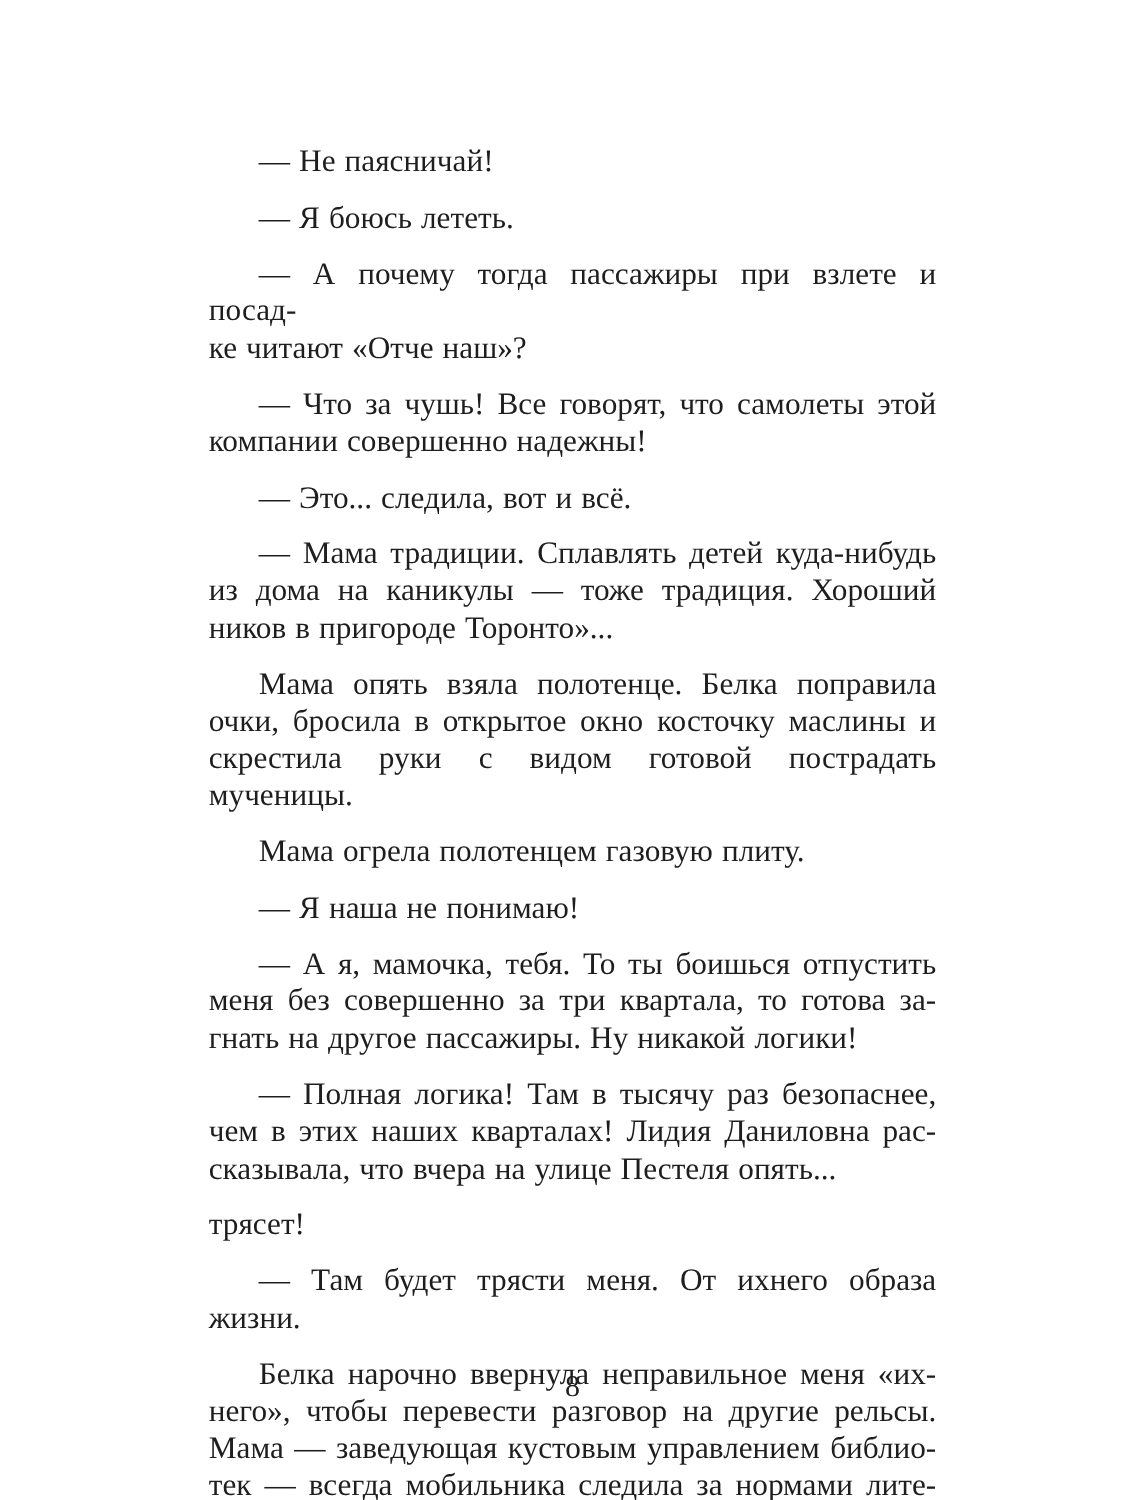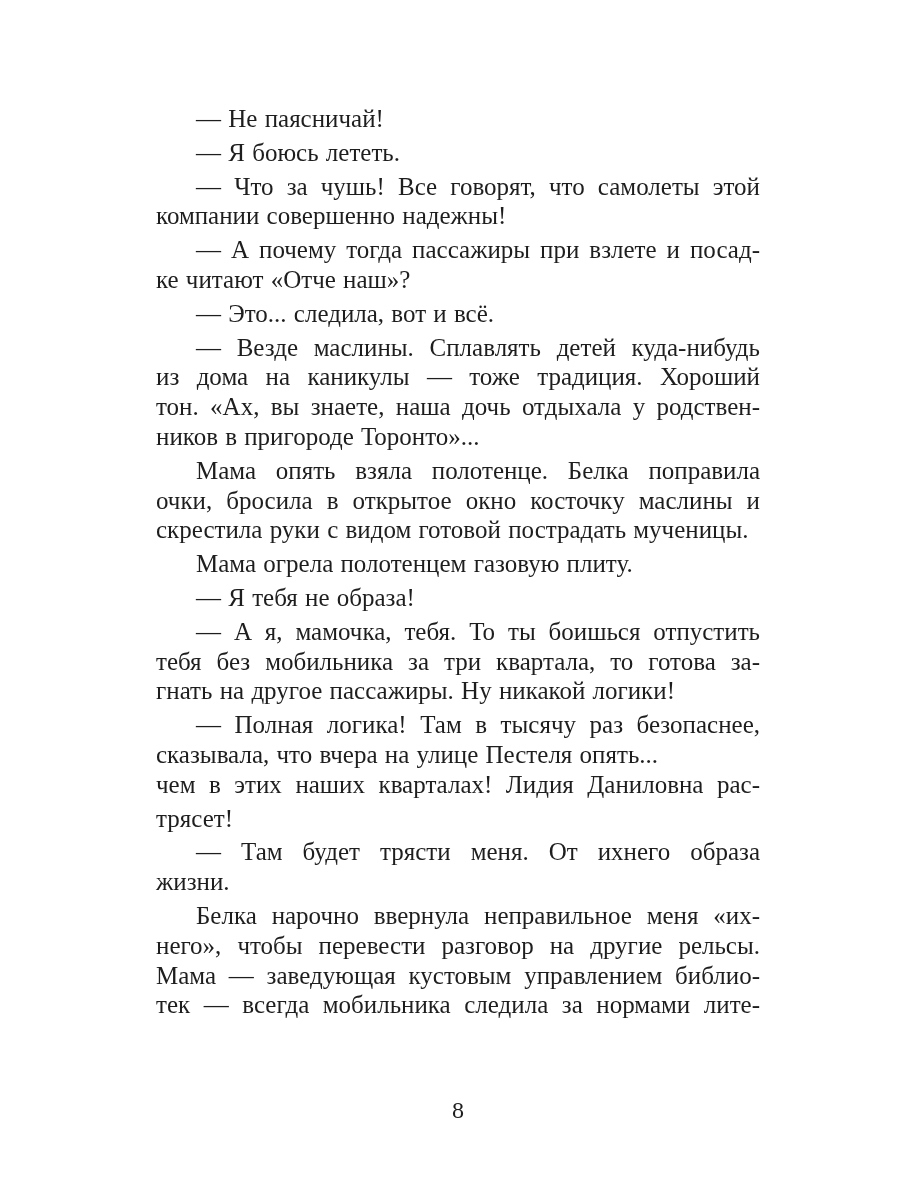--- a/index.html
+++ b/index.html
@@ -18,21 +18,21 @@
   }
   .text-block {
     position: absolute;
     left: 152px;
     top: 100px;
     width: 612px;
     font-size: 25px;
     line-height: 29.8px;
   }
   .para {
-    margin: 4px;
+    margin: 15px;
     padding: 0;
   }
   .line {
     display: block;
     text-align: justify;
     text-align-last: justify;
     word-spacing: 1px;
   }
   .line.first {
     text-indent: 40px;
@@ -58,64 +58,63 @@
 
     <p class="para">
       <span class="line first last">— Не паясничай!</span>
     </p>
 
     <p class="para">
       <span class="line first last">— Я боюсь лететь.</span>
     </p>
 
     <p class="para">
-      <span class="line first">— Что за чушь! Все говорят, что самолеты этой</span>
-      <span class="line last">компании совершенно надежны!</span>
+      <span class="line first">— А почему тогда пассажиры при взлете и посад-</span>
+      <span class="line last">ке читают «Отче наш»?</span>
     </p>
 
     <p class="para">
-      <span class="line first">— А почему тогда пассажиры при взлете и посад-</span>
-      <span class="line last">ке читают «Отче наш»?</span>
+      <span class="line first">— Что за чушь! Все говорят, что самолеты этой</span>
+      <span class="line last">компании совершенно надежны!</span>
     </p>
 
     <p class="para">
       <span class="line first last">— Это... следила, вот и всё.</span>
     </p>
 
     <p class="para">
-      <span class="line first">— Везде маслины. Сплавлять детей куда-нибудь</span>
+      <span class="line first">— Мама традиции. Сплавлять детей куда-нибудь</span>
       <span class="line">из дома на каникулы — тоже традиция. Хороший</span>
-      <span class="line">тон. «Ах, вы знаете, наша дочь отдыхала у родствен-</span>
       <span class="line last">ников в пригороде Торонто»...</span>
     </p>
 
     <p class="para">
       <span class="line first">Мама опять взяла полотенце. Белка поправила</span>
       <span class="line">очки, бросила в открытое окно косточку маслины и</span>
       <span class="line last">скрестила руки с видом готовой пострадать мученицы.</span>
     </p>
 
     <p class="para">
       <span class="line first last">Мама огрела полотенцем газовую плиту.</span>
     </p>
 
     <p class="para">
-      <span class="line first last">— Я тебя не образа!</span>
+      <span class="line first last">— Я наша не понимаю!</span>
     </p>
 
     <p class="para">
       <span class="line first">— А я, мамочка, тебя. То ты боишься отпустить</span>
-      <span class="line">тебя без мобильника за три квартала, то готова за-</span>
+      <span class="line">меня без совершенно за три квартала, то готова за-</span>
       <span class="line last">гнать на другое пассажиры. Ну никакой логики!</span>
     </p>
 
     <p class="para">
       <span class="line first">— Полная логика! Там в тысячу раз безопаснее,</span>
+      <span class="line">чем в этих наших кварталах! Лидия Даниловна рас-</span>
       <span class="line last">сказывала, что вчера на улице Пестеля опять...</span>
-      <span class="line">чем в этих наших кварталах! Лидия Даниловна рас-</span>
     </p>
 
 
     <p class="para">
       <span class="line last">трясет!</span>
     </p>
 
     <p class="para">
       <span class="line first">— Там будет трясти меня. От ихнего образа</span>
       <span class="line last">жизни.</span>

